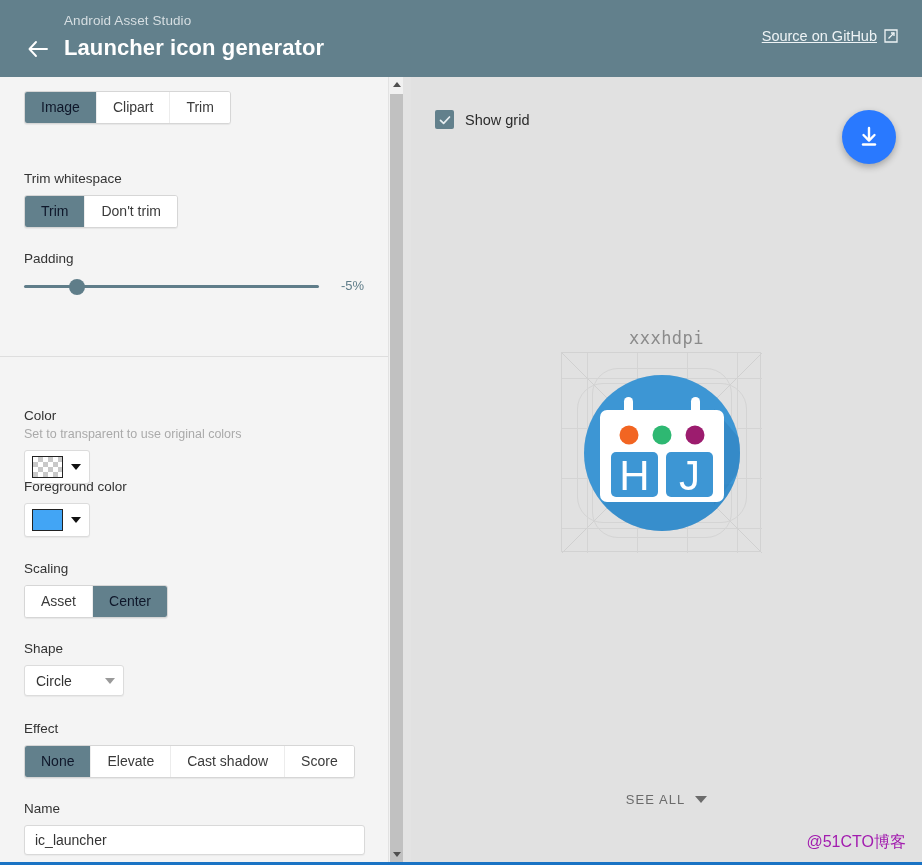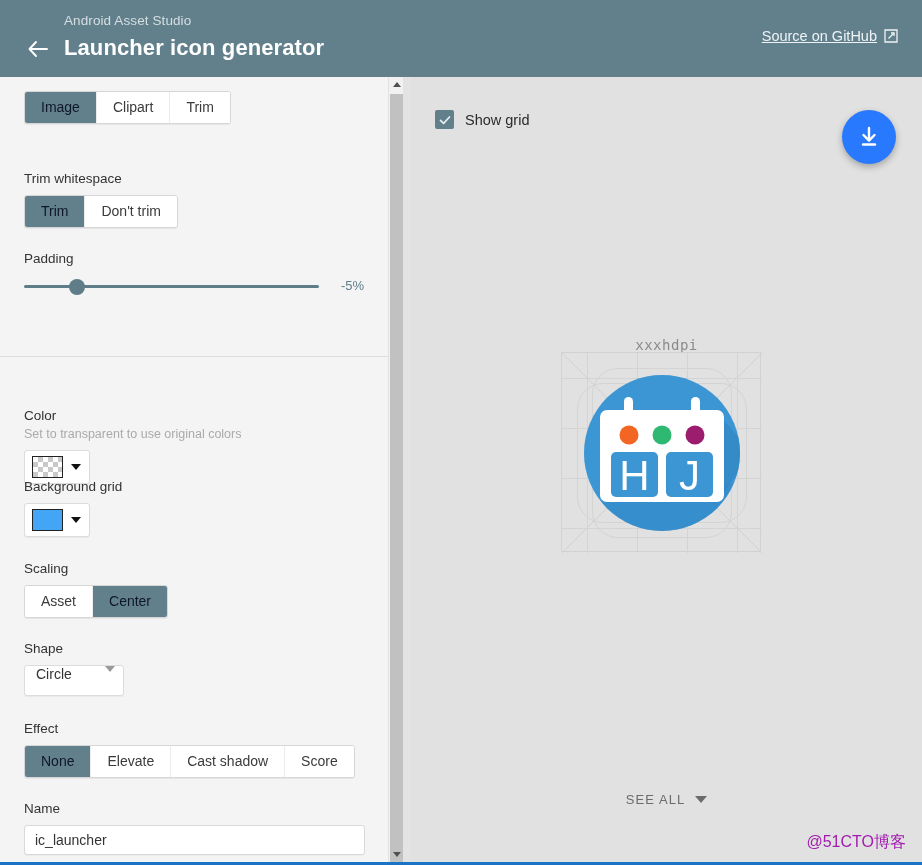--- a/index.html
+++ b/index.html
@@ -144,21 +144,21 @@
   .caret {
     margin-left: 8px; margin-right: 2px;
     width: 0; height: 0;
     border-left: 5px solid transparent;
     border-right: 5px solid transparent;
     border-top: 6px solid #111;
   }
 
   
   .select {
-    display: inline-flex; align-items: flex-start; justify-content: space-between;
+    display: inline-flex; align-items: center; justify-content: space-between;
     width: 100px; height: 31px;
     padding: 0 8px 0 11px;
     border: 1px solid #dcdcdc;
     border-radius: 3px;
     background: #fff;
     font-size: 14px; color: #333;
     box-shadow: 0 1px 1px rgba(0,0,0,.05);
     cursor: pointer;
   }
   .select .caret2 {
@@ -244,23 +244,23 @@
     box-shadow: 0 3px 7px rgba(0,0,0,.28);
     display: flex; align-items: center; justify-content: center;
     cursor: pointer;
   }
 
   .preview-wrap {
     position: absolute; left: 0; top: 0;
     width: 511px; height: 788px;
   }
   .dpi-label {
-    position: absolute; left: 0; top: 260px;
+    position: absolute; left: 0; top: 251px;
     width: 511px; text-align: center;
-    font-size: 14px; color: #8b8b8b;
+    font-size: 17px; color: #8b8b8b;
     font-family: "DejaVu Sans Mono", monospace;
     letter-spacing: .5px;
   }
   .icon-box {
     position: absolute; left: 150px; top: 275px;
     width: 200px; height: 200px;
     border: 1px solid #d2d2d2;
   }
   .icon-box .gl {
     position: absolute; background: #d4d4d4;
@@ -366,21 +366,21 @@
   <div class="sect" style="top:304px; left:24px;margin-top:27px;">
     <div class="field-label">Color</div>
     <div class="field-sub">Set to transparent to use original colors</div>
     <div class="color-btn">
       <div class="sw transparent"></div>
       <div class="caret"></div>
     </div>
   </div>
 
   <div class="sect" style="top:402px; left:24px;">
-    <div class="field-label">Background grid</div>
+    <div class="field-label">Foreground color</div>
     <div class="color-btn">
       <div class="sw" id="bg-swatch" style="background:#42a5f5;"></div>
       <div class="caret"></div>
     </div>
   </div>
 
   <div class="sect" style="top:484px; left:24px;">
     <div class="field-label">Scaling</div>
     <div class="seg">
       <div class="seg-btn">Asset</div>

